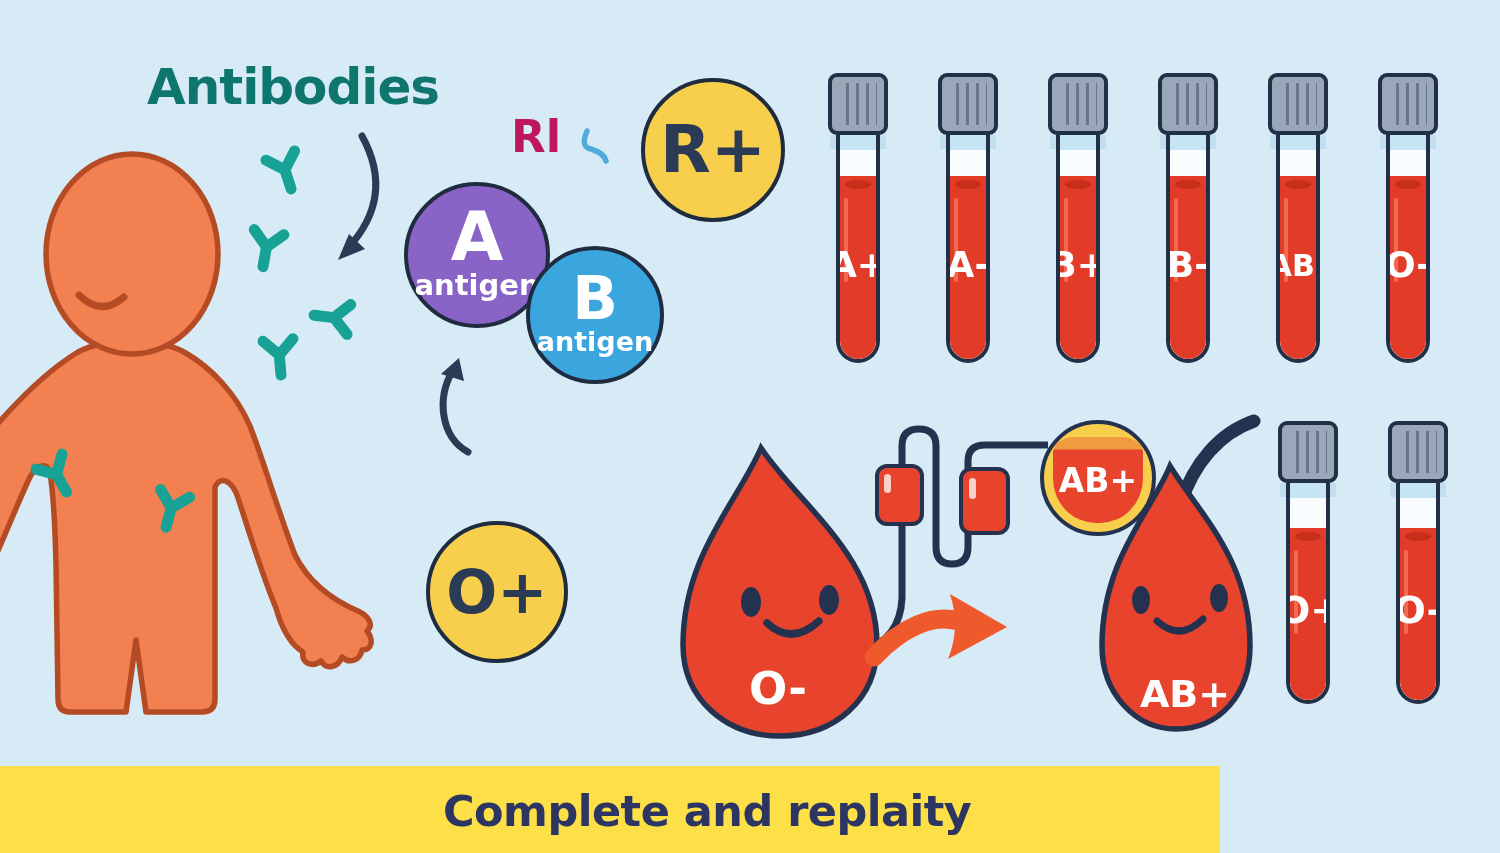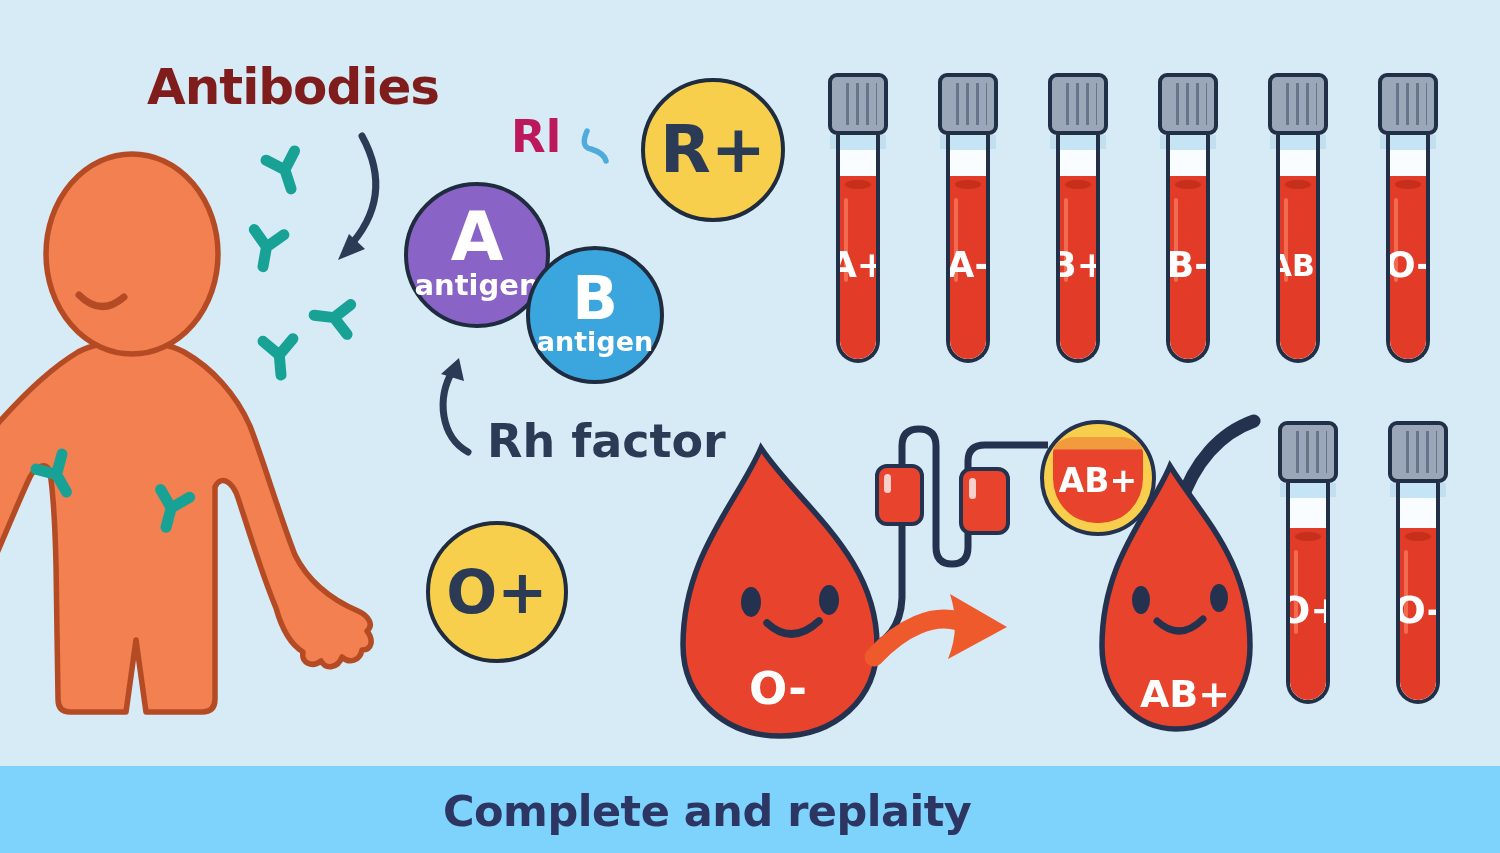--- a/index.html
+++ b/index.html
@@ -5,21 +5,21 @@
   html,body{margin:0;padding:0;}
   #stage{
     position:relative; width:1500px; height:853px; overflow:hidden;
     background:#D7EBF7;
     font-family:"DejaVu Sans","Liberation Sans",sans-serif;
   }
   .abs{position:absolute;}
   svg{display:block;}
   
   .title{
-    left:147px; top:58px; font-size:50px; font-weight:bold; color:#7f1d1d;
+    left:147px; top:58px; font-size:50px; font-weight:bold; color:#0f766e;
     letter-spacing:-1px;
   }
   .rh-inline{left:511px; top:110px; font-size:45px; font-weight:bold; color:#be185d;}
   .rh-factor{left:487px; top:414px; font-size:46px; font-weight:bold; color:#2B3A55;}
   
   .circle{
     border:4px solid #1F2B3F; border-radius:50%; box-sizing:border-box;
     display:flex; flex-direction:column; align-items:center; justify-content:center;
     text-align:center; color:#FFFFFF; font-weight:bold; z-index:3;
   }
@@ -78,21 +78,21 @@
     border-radius:24% 24% 48% 48% / 18% 18% 52% 52%;
     background:linear-gradient(180deg,#F29A3E 0 14%, #E8432C 15%);
     display:flex; align-items:center; justify-content:center;
   }
   .bag-blob span{color:#fff; font-weight:bold; font-size:33px;}
   .drop-label{color:#FFFFFF; font-weight:bold; text-align:center; width:110px; z-index:4;}
   .dl-donor{left:723px; top:662px; font-size:45px;}
   .dl-recipient{left:1130px; top:672px; font-size:38px;}
   
   .footer{
-    left:0; top:766px; width:1500px; height:87px; background:#7dd3fc; z-index:5;text-decoration:underline;
+    left:0; top:766px; width:1220px; height:87px; background:#fde047; z-index:5;text-decoration:underline;
   }
   .caption{
     position:absolute; left:443px; top:20px; font-size:43px; font-weight:bold;
     color:#2D3562; letter-spacing:-.5px;
   }
   .watermark{
     position:absolute; right:40px; top:26px; font-size:32px; font-weight:600;
     color:#1E2337;
   }
 </style>
@@ -172,21 +172,20 @@
     </g>
 
     <g>
       <path d="M 874 657 C 903 626 934 614 958 621" fill="none" stroke="#EF5A2D" stroke-width="19" stroke-linecap="round"></path>
       <path d="M 950 594 L 1007 627 L 948 659 C 957 637 957 616 950 594 Z" fill="#EF5A2D"></path>
     </g>
   </svg>
 
   <div class="abs title">Antibodies</div>
   <div class="abs rh-inline">Rl</div>
-  <div class="abs rh-factor">Rh factor</div>
 
   <div class="abs circle c-a">
     <div class="big">A</div>
     <div class="word">antigen</div>
   </div>
   <div class="abs circle c-b">
     <div class="big">B</div>
     <div class="word">antigen</div>
   </div>
   <div class="abs circle c-yellow c-rplus">

